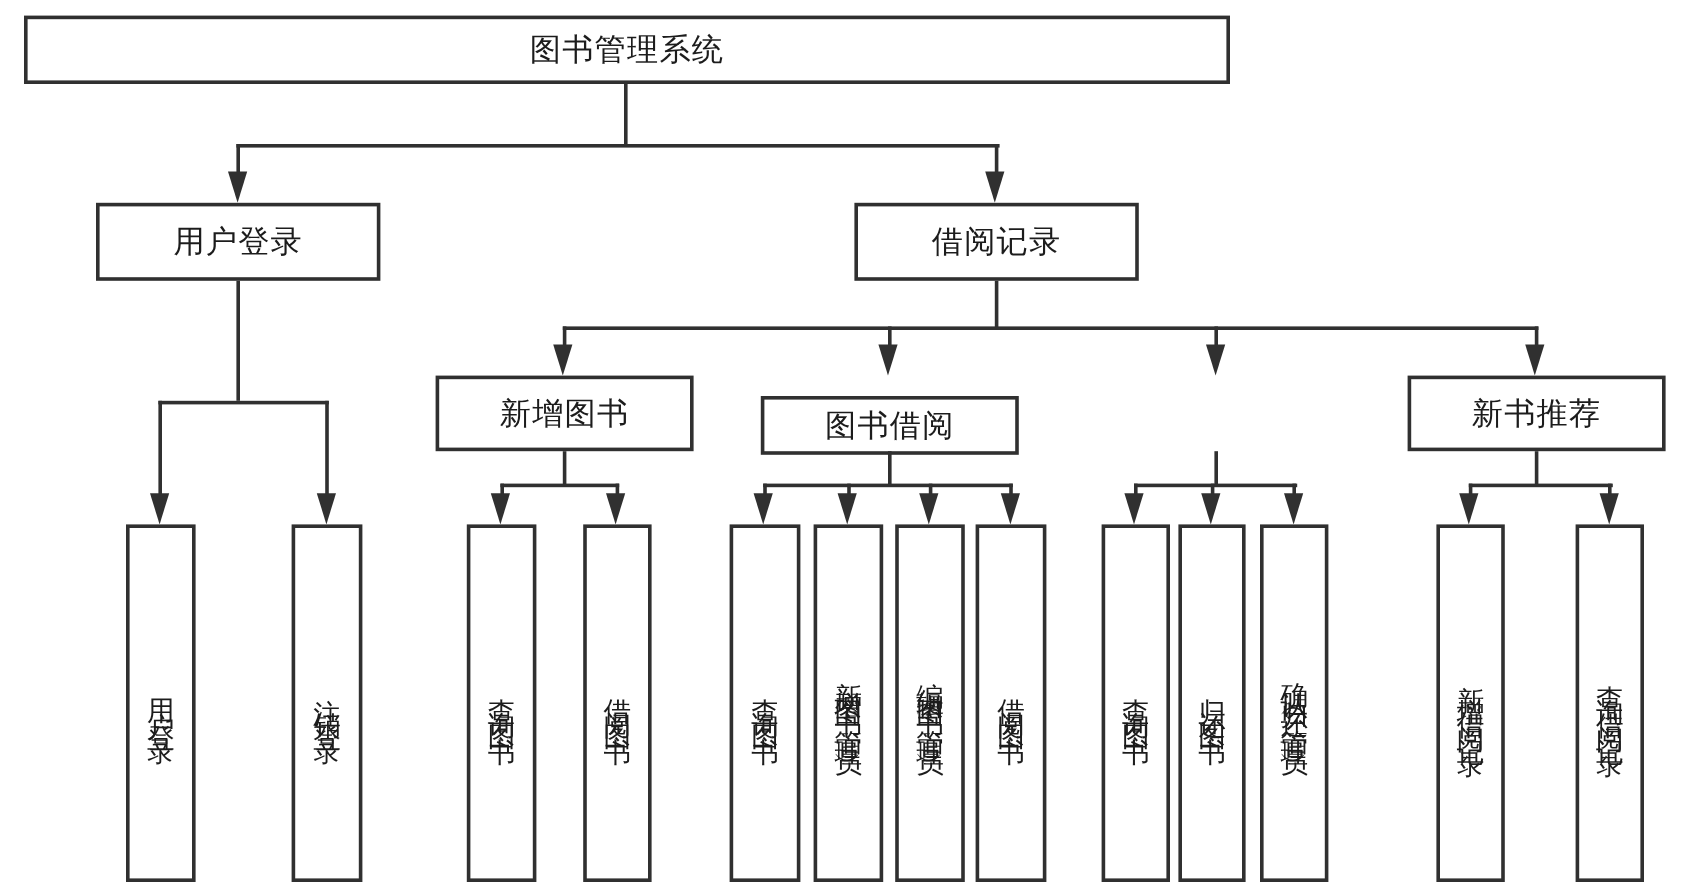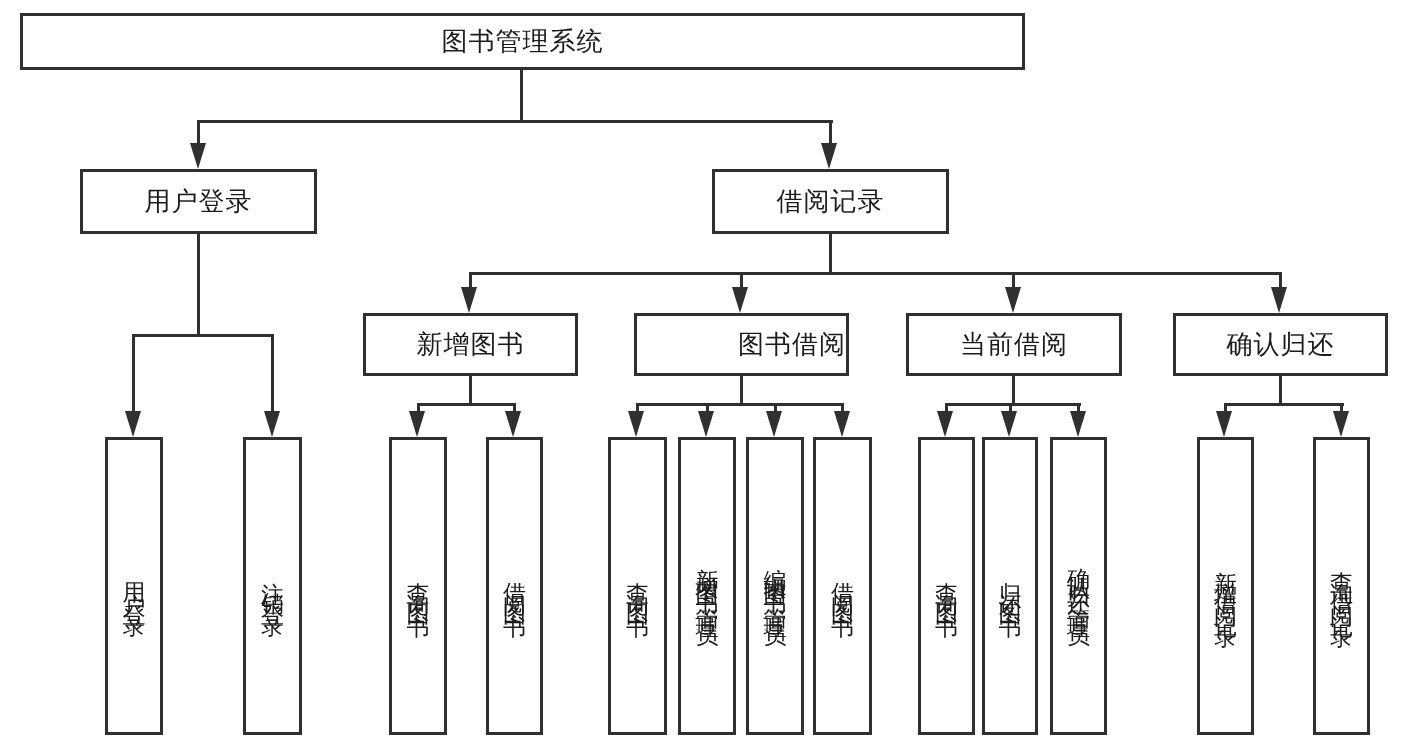--- a/index.html
+++ b/index.html
@@ -90,28 +90,25 @@
   <div class="ln" style="left:740px;top:272px;width:3px;height:18px;"></div>
   <div class="arw" style="left:732px;top:287px;"></div>
   <div class="ln" style="left:1012px;top:272px;width:3px;height:18px;"></div>
   <div class="arw" style="left:1005px;top:287px;"></div>
   <div class="ln" style="left:1279px;top:272px;width:3px;height:18px;"></div>
   <div class="arw" style="left:1271px;top:287px;"></div>
 
   <div class="box h-label" style="left:363px;top:313px;width:215px;height:63px;">
     <span>新增图书</span>
   </div>
-  <div class="box h-label" style="left:634px;top:313px;width:215px;height:63px;justify-content:flex-end;">
+  <div class="box h-label" style="left:634px;top:330px;width:215px;height:49px;">
     <span>图书借阅</span>
   </div>
-  <div class="box h-label" style="left:906px;top:313px;width:216px;height:63px;">
-    <span>当前借阅</span>
-  </div>
   <div class="box h-label" style="left:1173px;top:313px;width:215px;height:63px;">
-    <span>确认归还</span>
+    <span>新书推荐</span>
   </div>
 
   <div class="ln" style="left:469px;top:376px;width:3px;height:28px;"></div>
   <div class="ln" style="left:417px;top:403px;width:99px;height:3px;"></div>
   <div class="ln" style="left:417px;top:403px;width:3px;height:12px;"></div>
   <div class="arw" style="left:409px;top:411px;"></div>
   <div class="ln" style="left:513px;top:403px;width:3px;height:12px;"></div>
   <div class="arw" style="left:505px;top:411px;"></div>
 
   <div class="ln" style="left:740px;top:376px;width:3px;height:28px;"></div>

